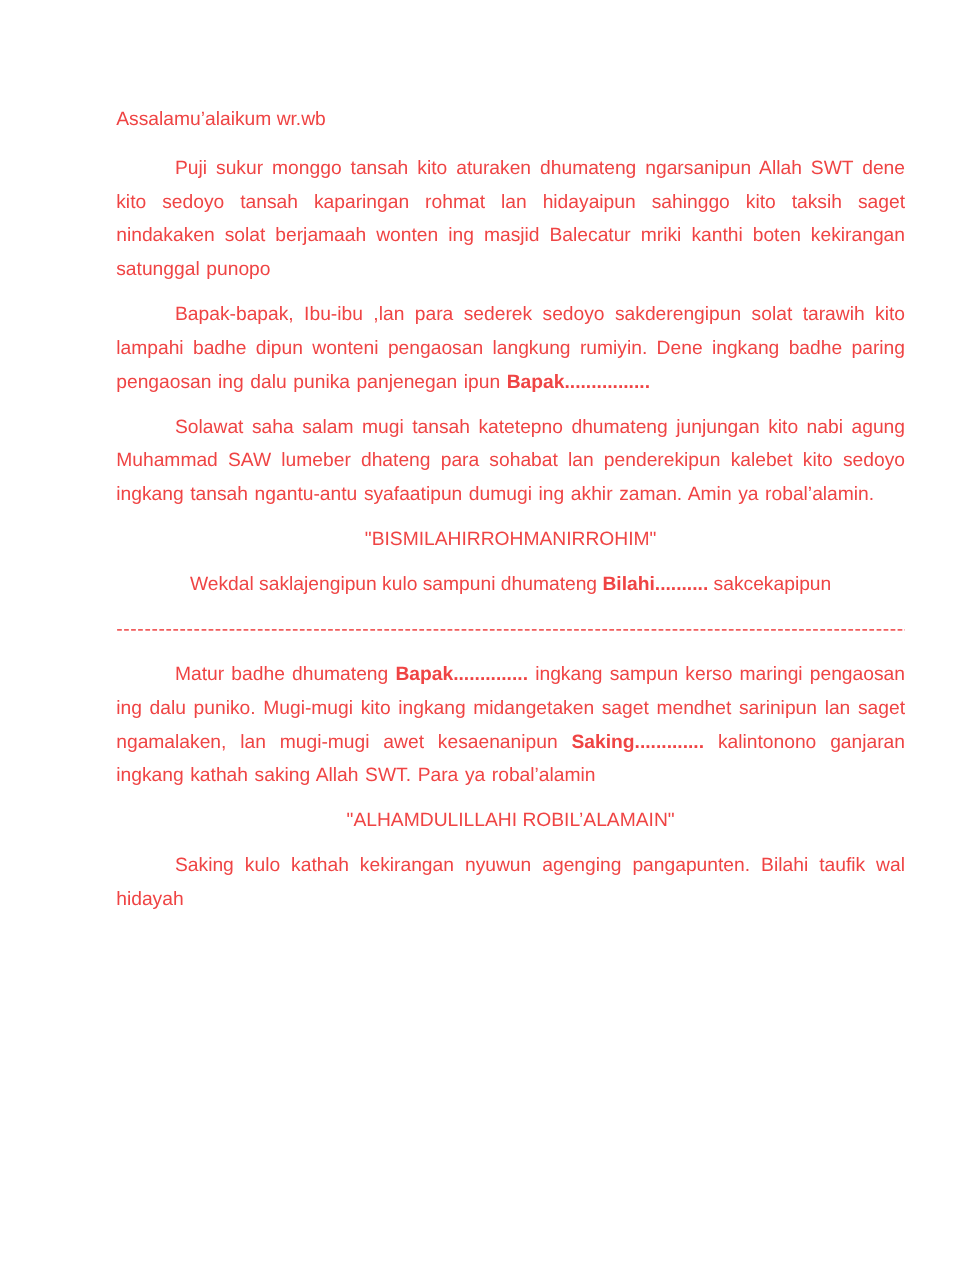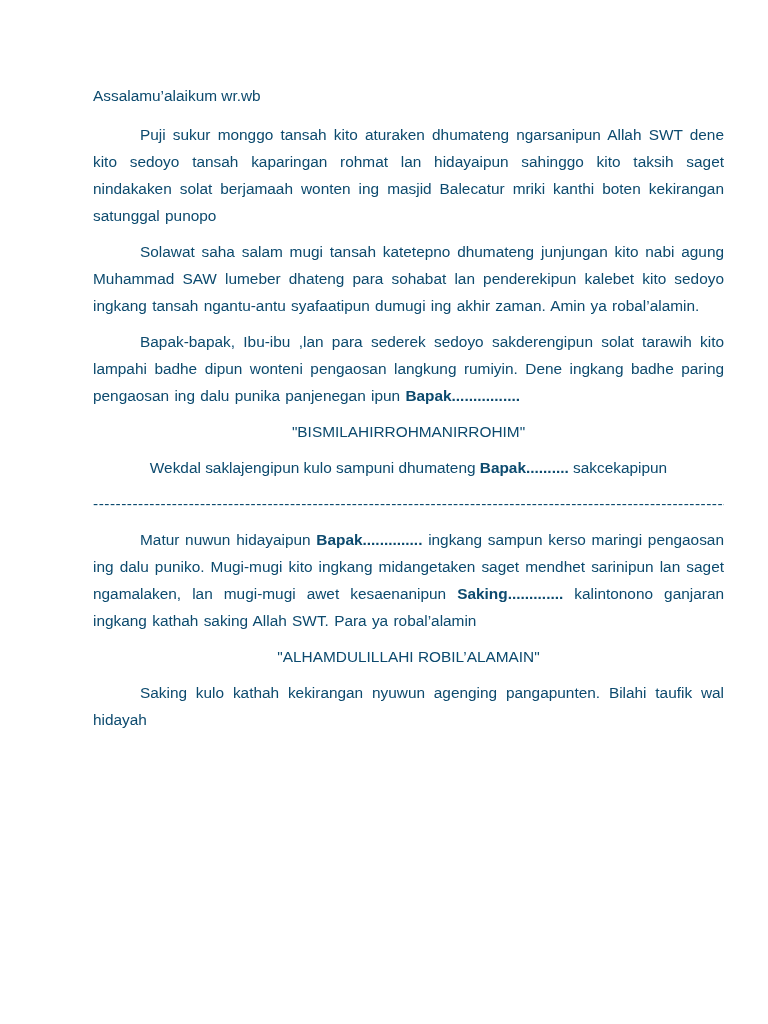--- a/index.html
+++ b/index.html
@@ -10,21 +10,21 @@
   .page {
     position: relative;
     width: 768px;
     height: 748px;
     background: #ffffff;
     box-sizing: border-box;
     padding: 82px 44px 30px 93px;
     font-family: "Liberation Sans", sans-serif;
     font-size: 15.4px;
     line-height: 27px;
-    color: #0c4a6e;
+    color: #ef4444;
     overflow: hidden;
   }
   .page p {
     margin: 0 0 9px 0;
   }
   .plain {
     text-align: left;
   }
   .para {
     text-align: justify;
@@ -46,32 +46,32 @@
 </style>
 </head>
 <body>
 
 <div class="page">
 
   <p class="plain" style="margin-bottom:12px">Assalamu’alaikum wr.wb</p>
 
   <p class="para"><span>Puji sukur monggo tansah kito aturaken dhumateng ngarsanipun Allah SWT  dene kito sedoyo tansah kaparingan rohmat lan hidayaipun sahinggo kito taksih saget nindakaken solat berjamaah wonten ing masjid Balecatur mriki kanthi boten kekirangan satunggal punopo</span></p>
 
+  <p class="para"><span>Bapak-bapak, Ibu-ibu ,lan para sederek sedoyo sakderengipun solat tarawih kito lampahi badhe dipun wonteni pengaosan langkung rumiyin. Dene ingkang badhe paring pengaosan ing dalu punika panjenegan ipun </span><b>Bapak................</b></p>
+
   <p class="para"><span>Solawat saha salam mugi tansah katetepno dhumateng junjungan kito nabi agung Muhammad SAW lumeber dhateng para sohabat lan penderekipun kalebet kito sedoyo ingkang tansah ngantu-antu syafaatipun dumugi ing akhir zaman. Amin ya robal’alamin.</span></p>
-
-  <p class="para"><span>Bapak-bapak, Ibu-ibu ,lan para sederek sedoyo sakderengipun solat tarawih kito lampahi badhe dipun wonteni pengaosan langkung rumiyin. Dene ingkang badhe paring pengaosan ing dalu punika panjenegan ipun </span><b>Bapak................</b></p>
 
 
   <p class="center">"BISMILAHIRROHMANIRROHIM"</p>
 
-  <p class="center"><span>Wekdal saklajengipun kulo sampuni dhumateng </span><b>Bapak..........</b><span> sakcekapipun</span></p>
+  <p class="center"><span>Wekdal saklajengipun kulo sampuni dhumateng </span><b>Bilahi..........</b><span> sakcekapipun</span></p>
 
   <p class="divider">-------------------------------------------------------------------------------------------------------------------</p>
 
-  <p class="para"><span>Matur nuwun hidayaipun </span><b>Bapak..............</b><span> ingkang sampun kerso maringi pengaosan ing dalu puniko. Mugi-mugi kito ingkang midangetaken saget mendhet sarinipun lan saget ngamalaken, lan mugi-mugi awet kesaenanipun </span><b>Saking.............</b><span>  kalintonono ganjaran ingkang kathah saking Allah SWT. Para ya robal’alamin</span></p>
+  <p class="para"><span>Matur badhe dhumateng </span><b>Bapak..............</b><span> ingkang sampun kerso maringi pengaosan ing dalu puniko. Mugi-mugi kito ingkang midangetaken saget mendhet sarinipun lan saget ngamalaken, lan mugi-mugi awet kesaenanipun </span><b>Saking.............</b><span>  kalintonono ganjaran ingkang kathah saking Allah SWT. Para ya robal’alamin</span></p>
 
 
   <p class="center">"ALHAMDULILLAHI ROBIL’ALAMAIN"</p>
 
   <p class="para"><span>Saking kulo kathah kekirangan nyuwun agenging pangapunten. Bilahi taufik wal hidayah</span></p>
 
   <p class="plain">Wassalamu’alaikum wr.wb</p>
 
 </div>
 

